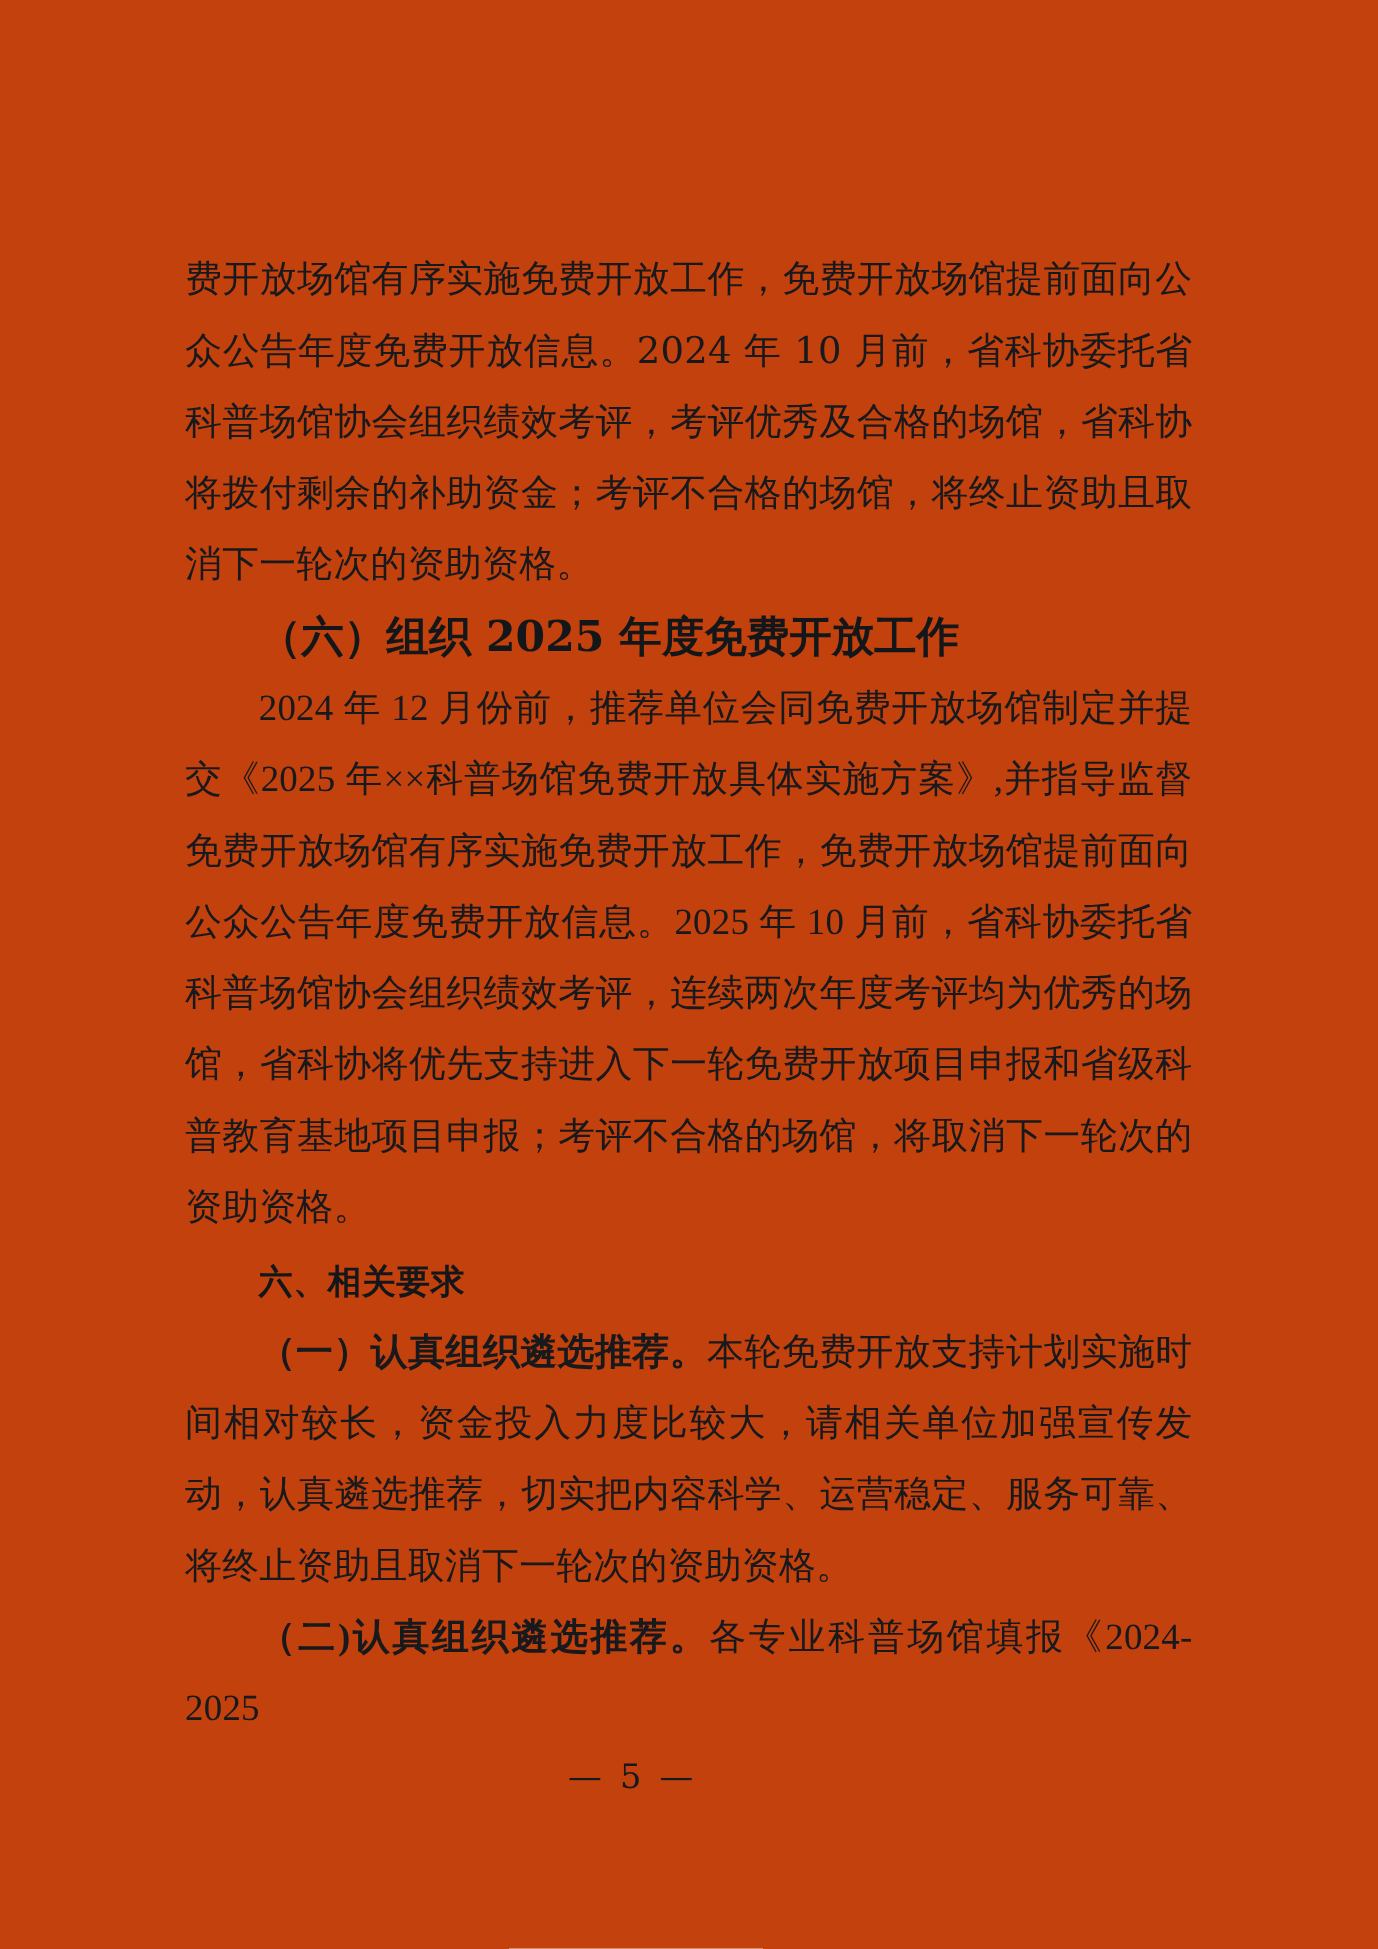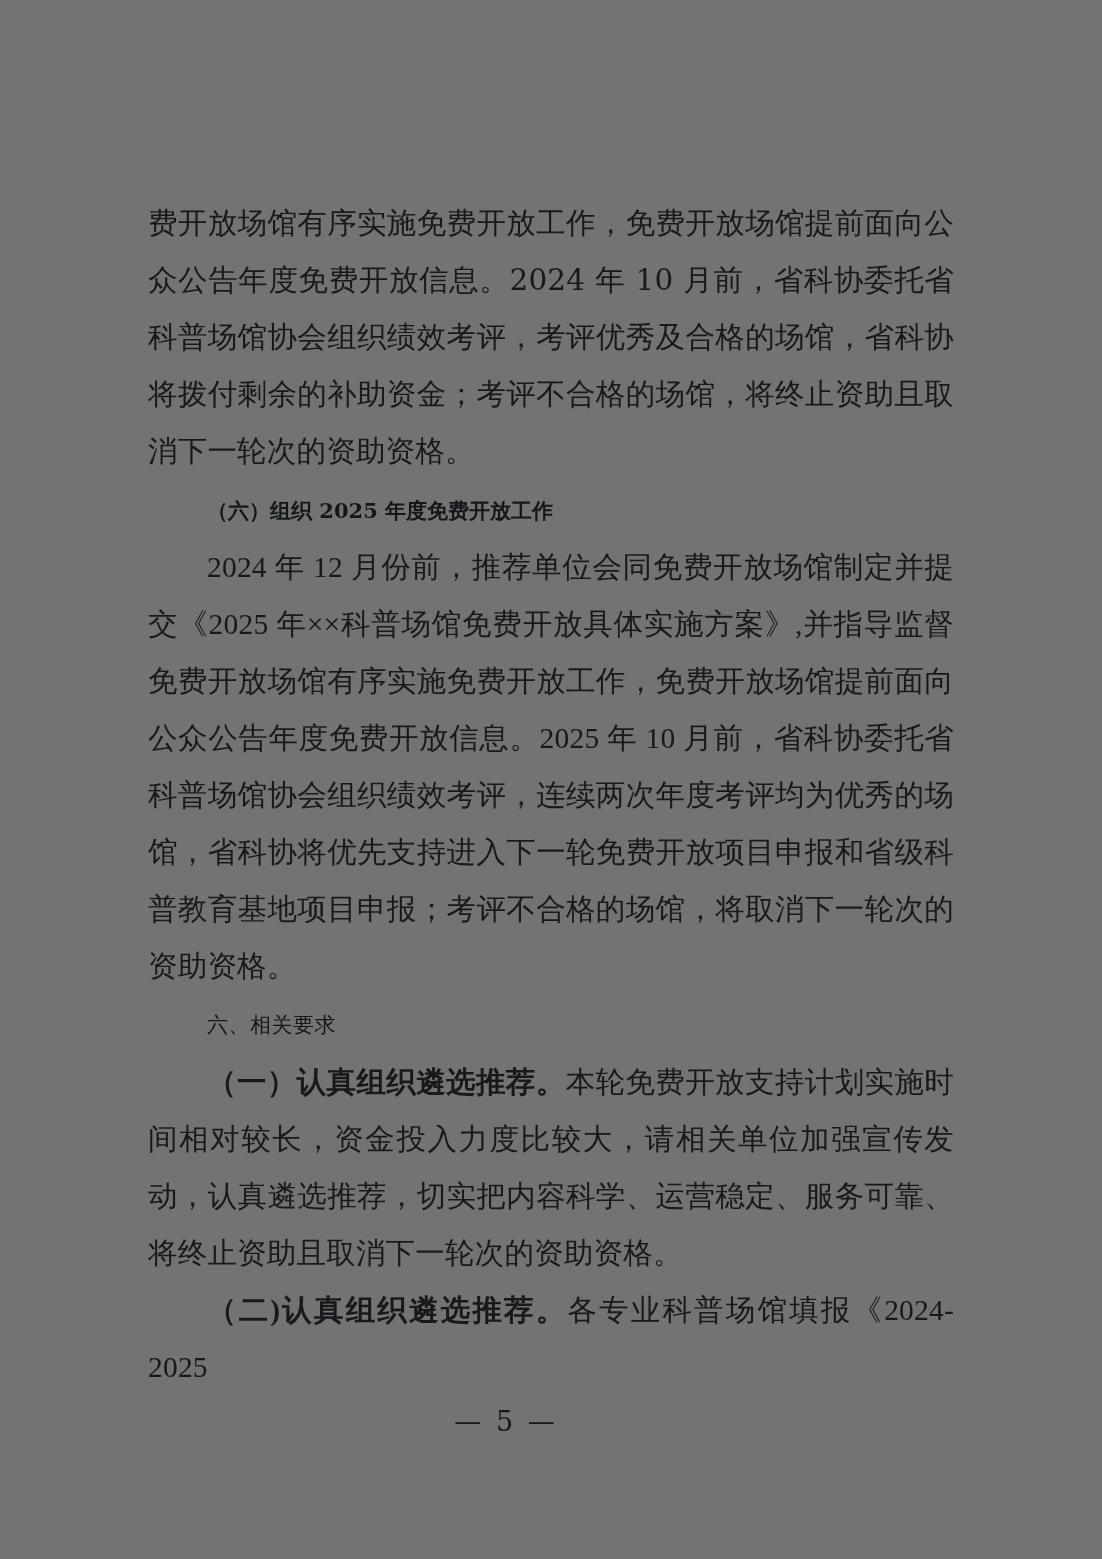--- a/index.html
+++ b/index.html
@@ -14,21 +14,21 @@
     font-family: "DejaVu Serif", "Liberation Serif", serif;
     color: #1a1a1a;
     overflow: hidden;
   }
   .page {
     position: absolute;
     top: 0;
     left: 0;
     width: 1102px;
     height: 1559px;
-    background: #737373;
+    background: #c2410c;
     box-sizing: border-box;
     padding: 195px 148px 0 148px;
   }
   .doc-body {
     width: 806px;
   }
   p.para {
     margin: 0 0 0 0;
     font-size: 29.5px;
     line-height: 57px;
@@ -38,30 +38,30 @@
     letter-spacing: 0.2px;
     color: #17191c;
     font-family: "DejaVu Serif", "Liberation Serif", serif;
   }
   p.indent {
     text-indent: 59px;
     font-family: Liberation Serif, serif;
   }
   .heading {
     margin: 0;
-    font-size: 21px;
+    font-size: 27px;
     line-height: 57px;
-    font-weight: normal;
+    font-weight: bold;
     text-indent: 59px;
     color: #14171a;
     letter-spacing: 0.5px;
   }
   .subheading {
     margin: 0;
-    font-size: 21px;
+    font-size: 34px;
     line-height: 57px;
     text-indent: 59px;
     font-weight: bold;
     color: #14171a;
   }
   .bold-lead {
     font-weight: bold;
   }
   .gap-sm { height: 2px; }
   .footer {

